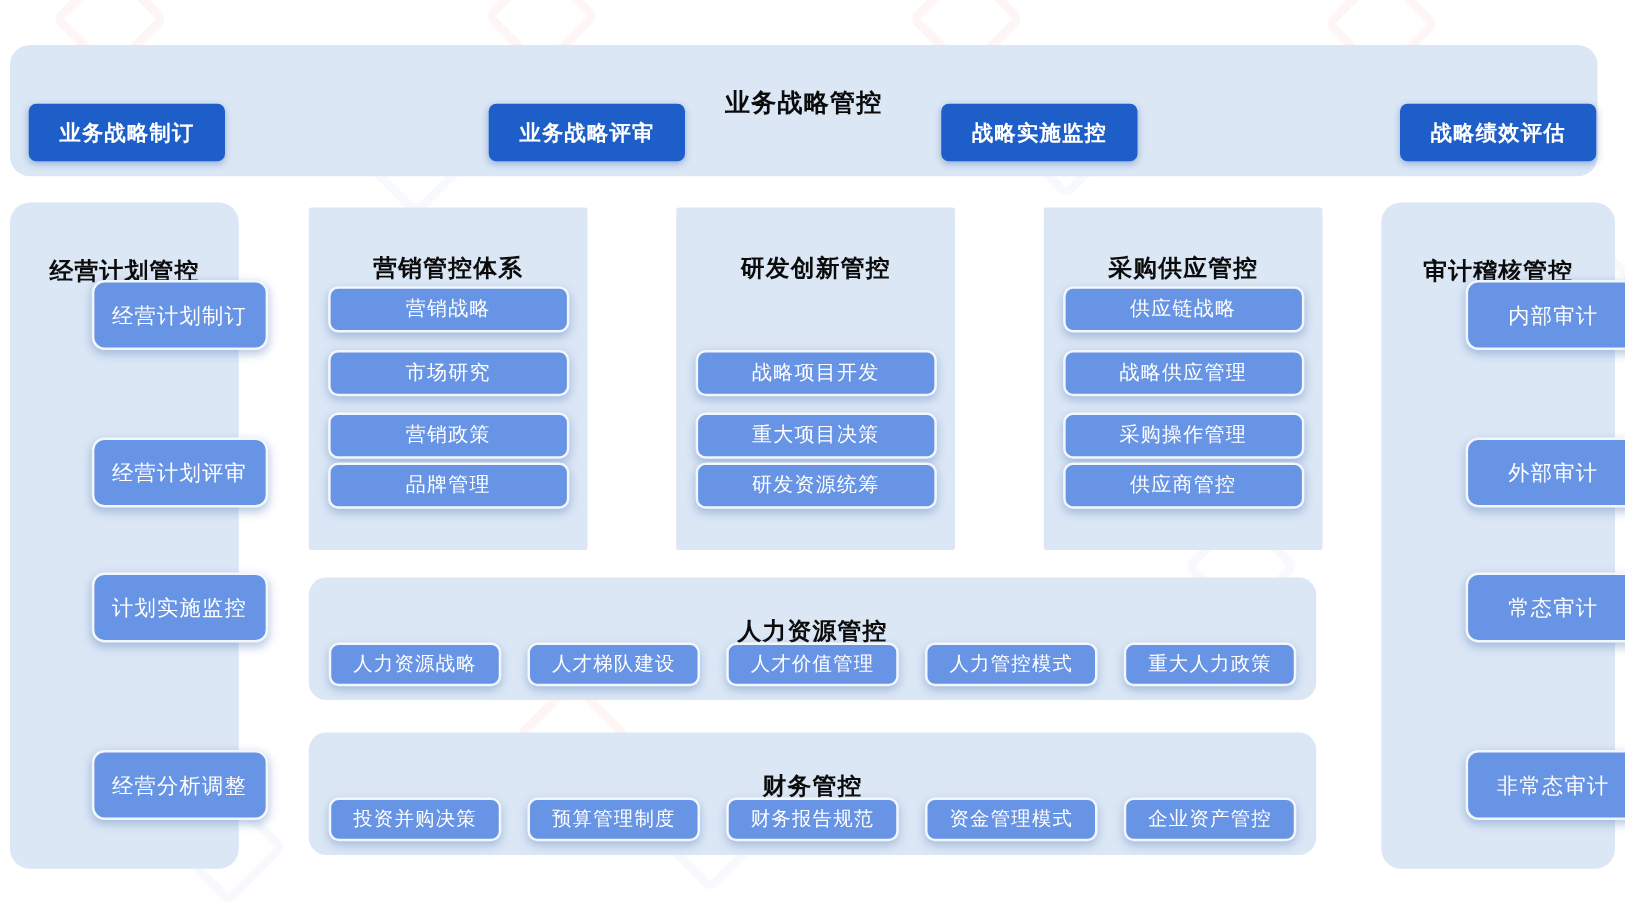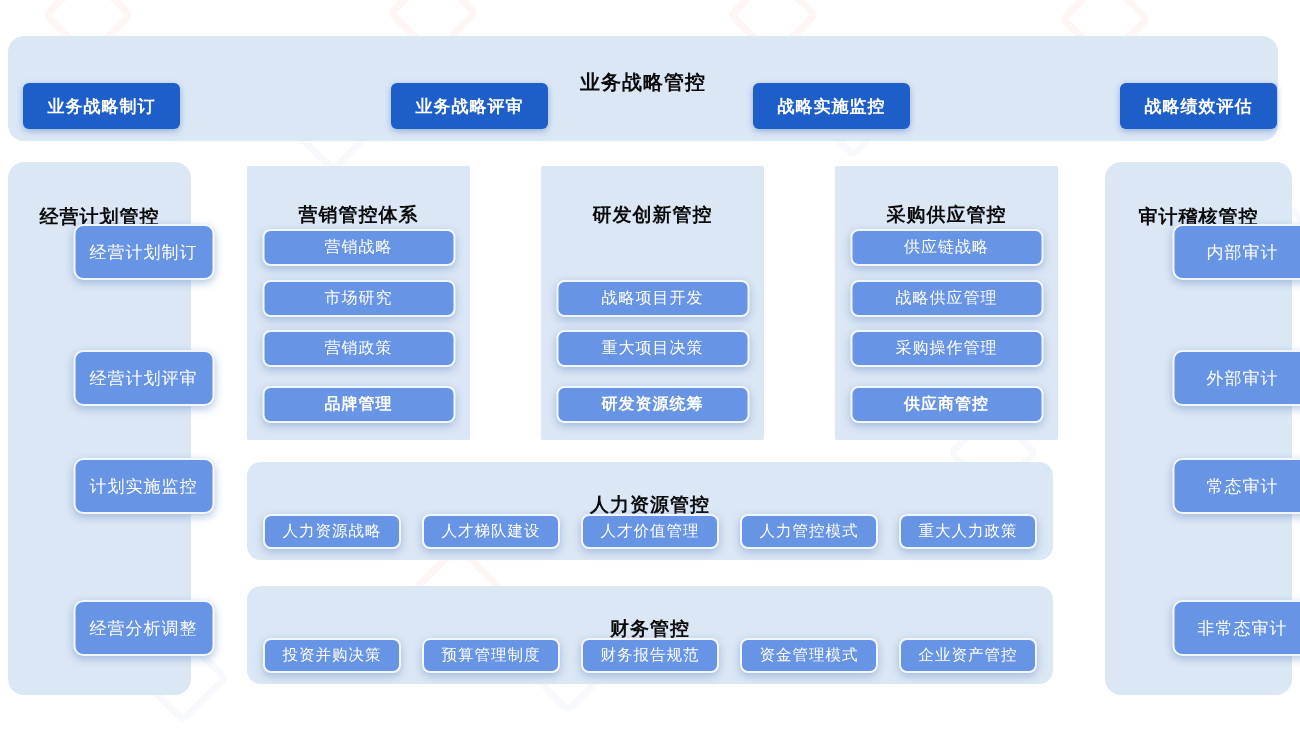--- a/index.html
+++ b/index.html
@@ -49,21 +49,21 @@
   }
   .bt0{left:15px;} .bt1{left:383px;} .bt2{left:745px;} .bt3{left:1112px;}
   .btn-light{
     background:#6794e4;border:2px solid rgba(255,255,255,0.92);
     box-shadow:0 3px 8px rgba(90,130,190,0.45);
     font-size:17px;letter-spacing:1px;
   }
   .side-btn{width:141px;height:56px;left:50%;transform:translateX(-50%);border-radius:10px;margin-left:44px;}
   .sb0{top:62px;} .sb1{top:188px;} .sb2{top:296px;} .sb3{top:438px;}
   .mid-btn{width:193px;height:37px;left:50%;transform:translateX(-50%);border-radius:8px;font-size:16px;}
-  .mb0{top:63px;} .mb1{top:114px;} .mb2{top:164px;} .mb3{top:220px;font-weight:bold;}
+  .mb0{top:63px;} .mb1{top:114px;} .mb2{top:164px;} .mb3{top:204px;}
   .wide-row{
     position:absolute;left:16px;right:16px;top:52px;
     display:flex;justify-content:space-between;
   }
   .wide-btn{position:relative;width:138px;height:35px;border-radius:8px;font-size:15.5px;}
 </style>
 </head>
 <body>
 
 <div class="canvas">

